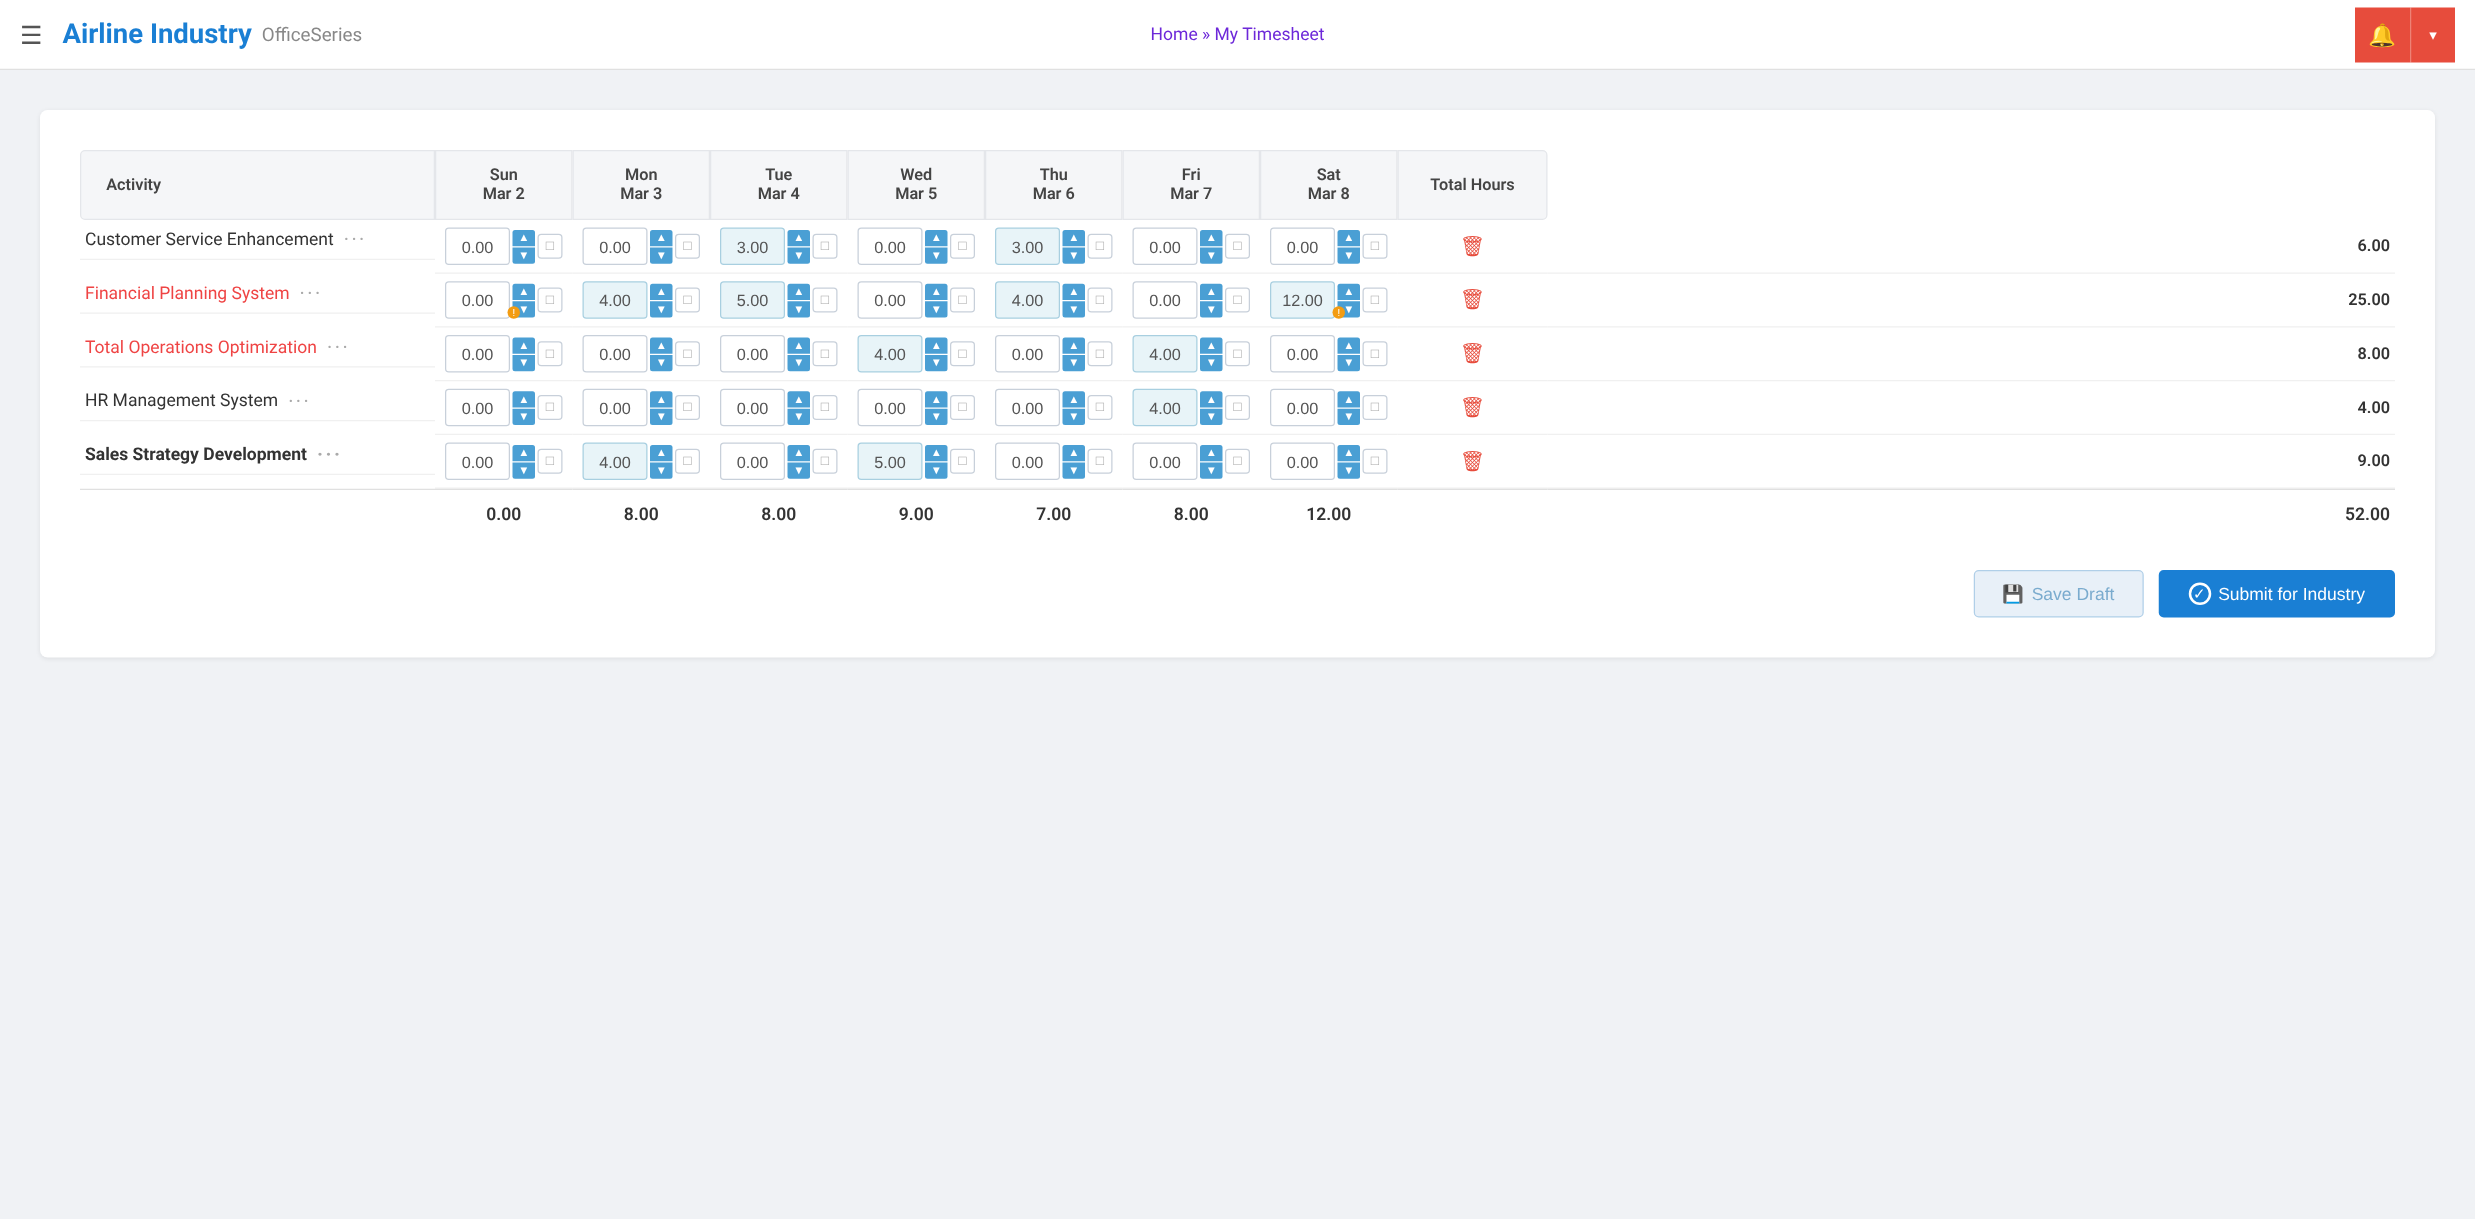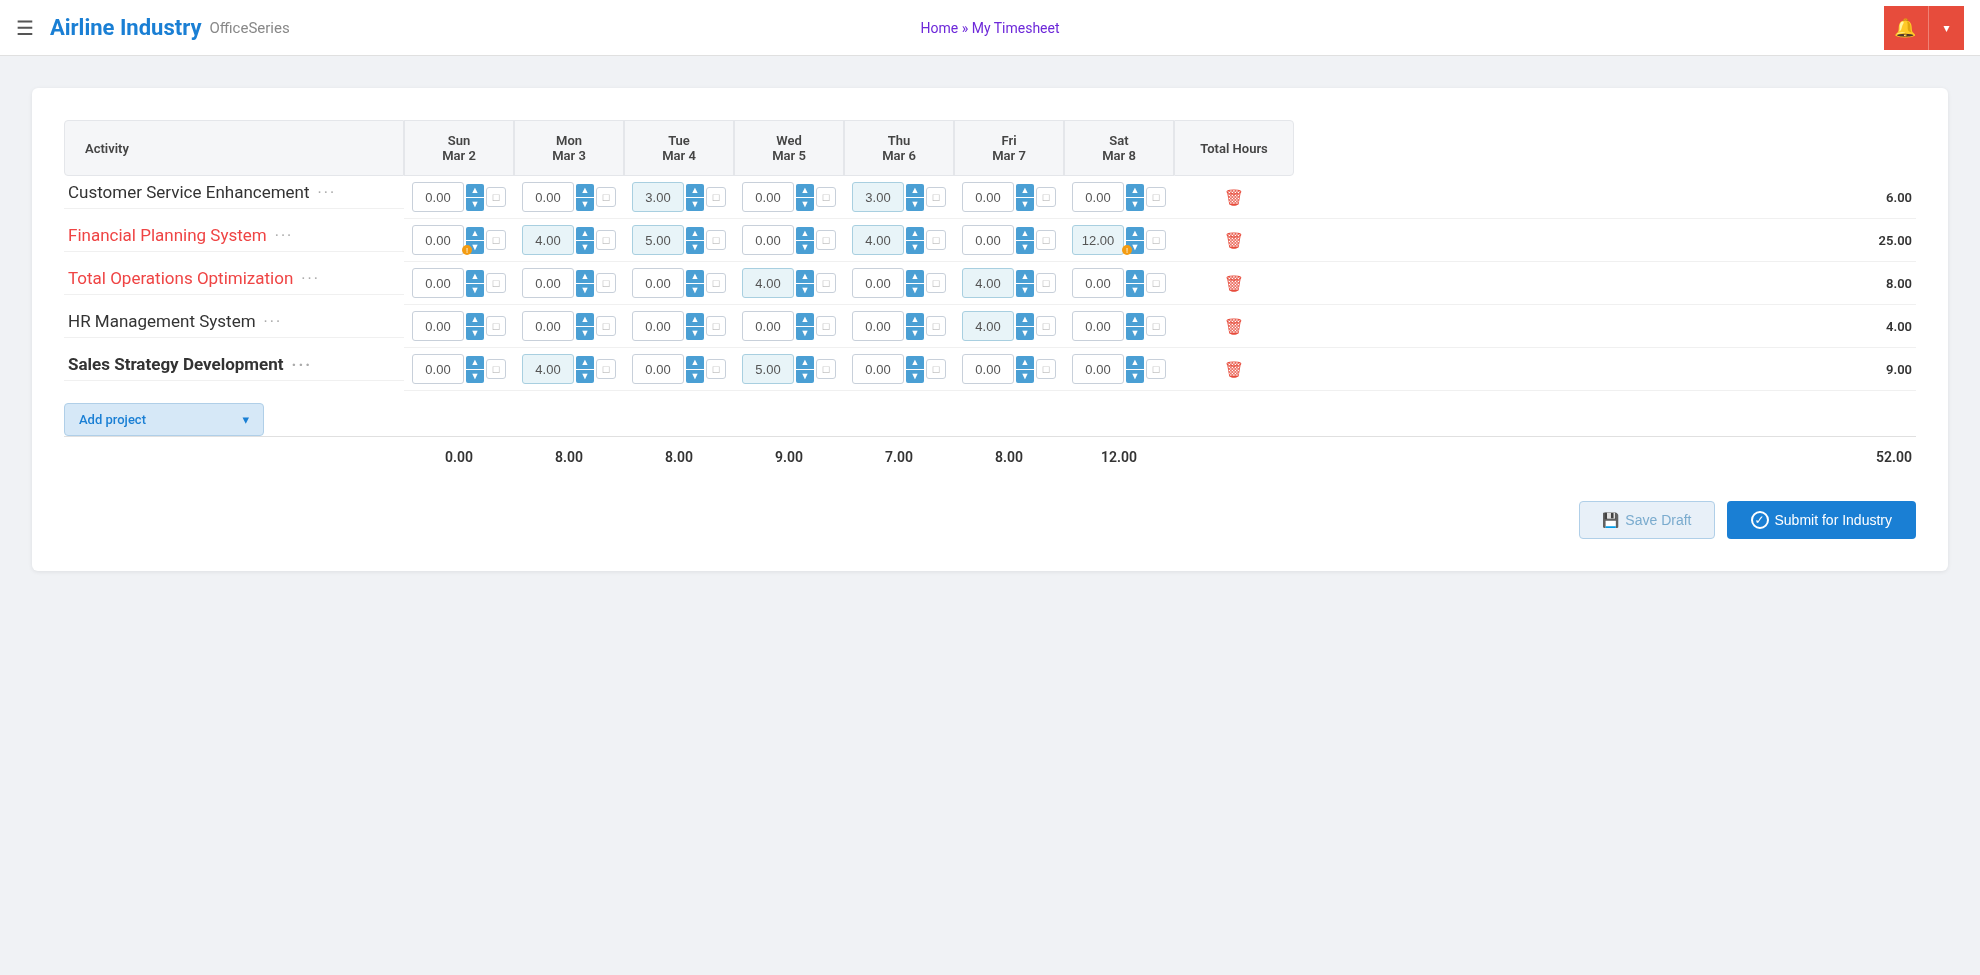--- a/index.html
+++ b/index.html
@@ -17,35 +17,35 @@
     .header-dropdown { background: #e74c3c; color: #fff; width: 36px; height: 44px; display: flex; align-items: center; justify-content: center; font-size: 12px; cursor: pointer; border-left: 1px solid rgba(255,255,255,0.3); }
 
     
     .main { padding: 32px; }
     .card { background: #fff; border-radius: 6px; box-shadow: 0 1px 4px rgba(0,0,0,0.08); padding: 32px; }
 
     
     .timesheet-table { width: 100%; border-collapse: separate; border-spacing: 0; }
 
     
-    .col-activity { width: 340px; }
+    .col-activity { width: 284px; }
     .col-day { width: 110px; text-align: center; }
     .col-total { width: 120px; text-align: center; }
 
     .th-cell { background: #f5f6f8; border: 1px solid #e4e6ea; padding: 12px 8px; font-weight: 600; font-size: 13px; color: #444; }
     .th-activity { border-radius: 4px 0 0 4px; text-align: left; padding-left: 20px; }
     .th-day { text-align: center; }
     .th-day .day-name { font-size: 13px; }
     .th-day .day-date { font-size: 13px; }
     .th-total { border-radius: 0 4px 4px 0; text-align: center; }
 
     
     .tr-data td { border-bottom: 1px solid #f0f0f0; padding: 6px 4px; vertical-align: middle; }
     .td-activity { padding: 10px 8px 10px 16px; }
-    .activity-name { color: #333; font-size: 17px; }
+    .activity-name { color: #333; font-size: 14px; }
     .activity-name.linked { color: #ef4444; cursor: pointer; }
     .activity-dots { color: #aaa; font-size: 16px; cursor: pointer; padding: 0 8px; letter-spacing: 2px; }
 
     .td-hours { text-align: center; }
     .hours-cell { display: flex; align-items: center; justify-content: center; gap: 2px; position: relative; }
     .hours-input { width: 52px; height: 30px; border: 1px solid #c8d0da; border-radius: 3px; text-align: center; font-size: 13px; color: #555; background: #fff; padding: 2px 4px; }
     .hours-input.highlighted { background: #e8f4f8; border-color: #a8cfe0; }
     .hours-spinners { display: flex; flex-direction: column; }
     .spin-btn { width: 18px; height: 13px; background: #4a9fd4; border: none; cursor: pointer; display: flex; align-items: center; justify-content: center; color: #fff; font-size: 9px; }
     .spin-btn:first-child { border-radius: 2px 2px 0 0; margin-bottom: 1px; }
@@ -514,28 +514,20 @@
                 <div class="hours-spinners">
                   <button class="spin-btn">▲</button>
                   <button class="spin-btn">▼</button>
                 </div>
                 <button class="comment-btn">□</button>
               </div>
             </td>
             <td class="td-delete"><button class="delete-btn" style="color: rgb(231, 76, 60);">🗑</button></td>
             <td class="td-total-val">9.00</td>
           </tr>
-          <tr style="height: 16px;">
-            <td colspan="9" style="padding-top: 12px; padding-bottom: 0px;">
-              <div class="add-project-btn">
-                <span>Add project</span>
-                <span>▾</span>
-              </div>
-            </td>
-          </tr>
           <tr class="tr-footer">
             <td></td>
             <td class="td-footer-day">0.00</td>
             <td class="td-footer-day">8.00</td>
             <td class="td-footer-day">8.00</td>
             <td class="td-footer-day">9.00</td>
             <td class="td-footer-day">7.00</td>
             <td class="td-footer-day">8.00</td>
             <td class="td-footer-day">12.00</td>
             <td></td>

